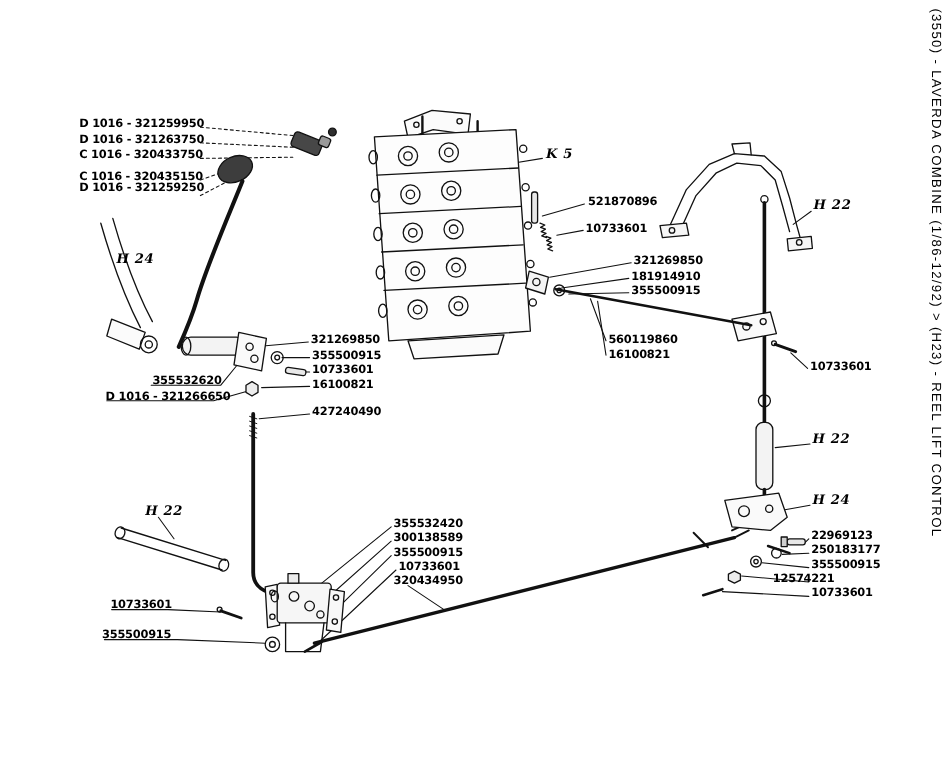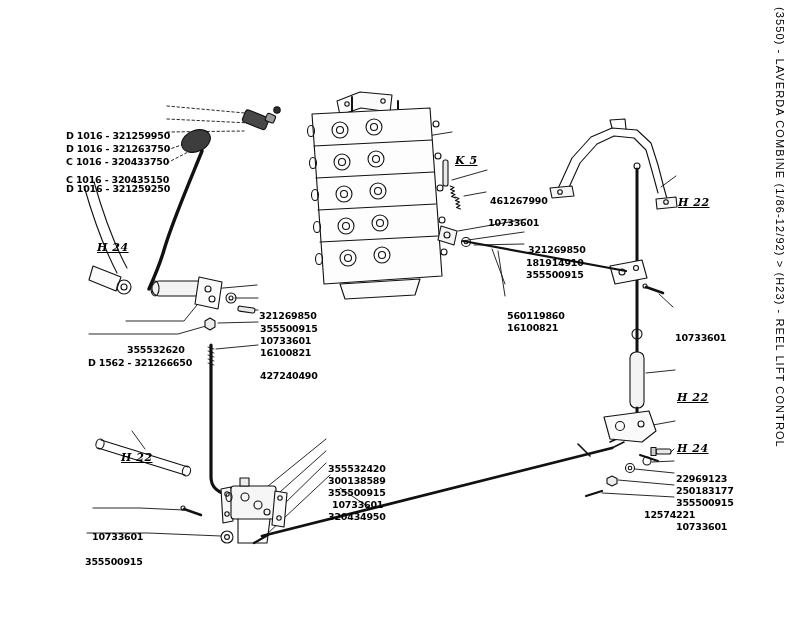--- a/index.html
+++ b/index.html
@@ -3,25 +3,25 @@
 <meta charset="utf-8">
 <style>
   html,body{margin:0;padding:0;background:#fff;}
   #stage{
     position:relative;width:789px;height:641px;background:#ffffff;
     font-family:"DejaVu Sans","Liberation Sans",sans-serif;overflow:hidden;
   }
   #art{position:absolute;left:0;top:0;}
   .co{
     position:absolute;font-weight:bold;font-size:9.5px;line-height:11px;
-    color:#000;white-space:nowrap;letter-spacing:-0.2px;margin-top:32px;
+    color:#000;white-space:nowrap;letter-spacing:-0.2px;
   }
   .ref{
     font-style:italic;font-family:"DejaVu Serif","Liberation Serif",serif;
-    font-size:11px;font-weight:bold;letter-spacing:0.5px;text-decoration:underline;
+    font-size:11px;font-weight:bold;letter-spacing:0.5px;
   }
   .vtitle{
     position:absolute;top:7px;right:3px;
     writing-mode:vertical-rl;
     font-size:11px;letter-spacing:1.1px;color:#000;
     font-family:"Liberation Sans","DejaVu Sans",sans-serif;
   }
 </style>
 </head>
 <body>
@@ -244,34 +244,34 @@
 
   <div class="co" style="left:66px;top:98px">D 1016 - 321259950</div>
   <div class="co" style="left:66px;top:111px">D 1016 - 321263750</div>
   <div class="co" style="left:66px;top:124px">C 1016 - 320433750</div>
   <div class="co" style="left:66px;top:142px">C 1016 - 320435150</div>
   <div class="co" style="left:66px;top:151px">D 1016 - 321259250</div>
 
   <div class="co ref" style="left:97px;top:210px">H 24</div>
   <div class="co ref" style="left:455px;top:123px">K 5</div>
 
-  <div class="co" style="left:490px;top:163px">461267990</div>
+  <div class="co" style="left:490px;top:163px">521870896</div>
   <div class="co" style="left:488px;top:185px">10733601</div>
   <div class="co" style="left:528px;top:212px">321269850</div>
   <div class="co" style="left:526px;top:225px">181914910</div>
   <div class="co" style="left:526px;top:237px">355500915</div>
 
   <div class="co ref" style="left:678px;top:165px">H 22</div>
 
   <div class="co" style="left:259px;top:278px">321269850</div>
   <div class="co" style="left:260px;top:291px">355500915</div>
   <div class="co" style="left:260px;top:303px">10733601</div>
   <div class="co" style="left:260px;top:315px">16100821</div>
   <div class="co" style="left:127px;top:312px">355532620</div>
-  <div class="co" style="left:88px;top:325px">D 1562 - 321266650</div>
+  <div class="co" style="left:88px;top:325px">D 1016 - 321266650</div>
   <div class="co" style="left:260px;top:338px">427240490</div>
 
   <div class="co" style="left:507px;top:278px">560119860</div>
   <div class="co" style="left:507px;top:290px">16100821</div>
   <div class="co" style="left:675px;top:300px">10733601</div>
 
   <div class="co ref" style="left:677px;top:360px">H 22</div>
   <div class="co ref" style="left:677px;top:411px">H 24</div>
   <div class="co ref" style="left:121px;top:420px">H 22</div>
 

